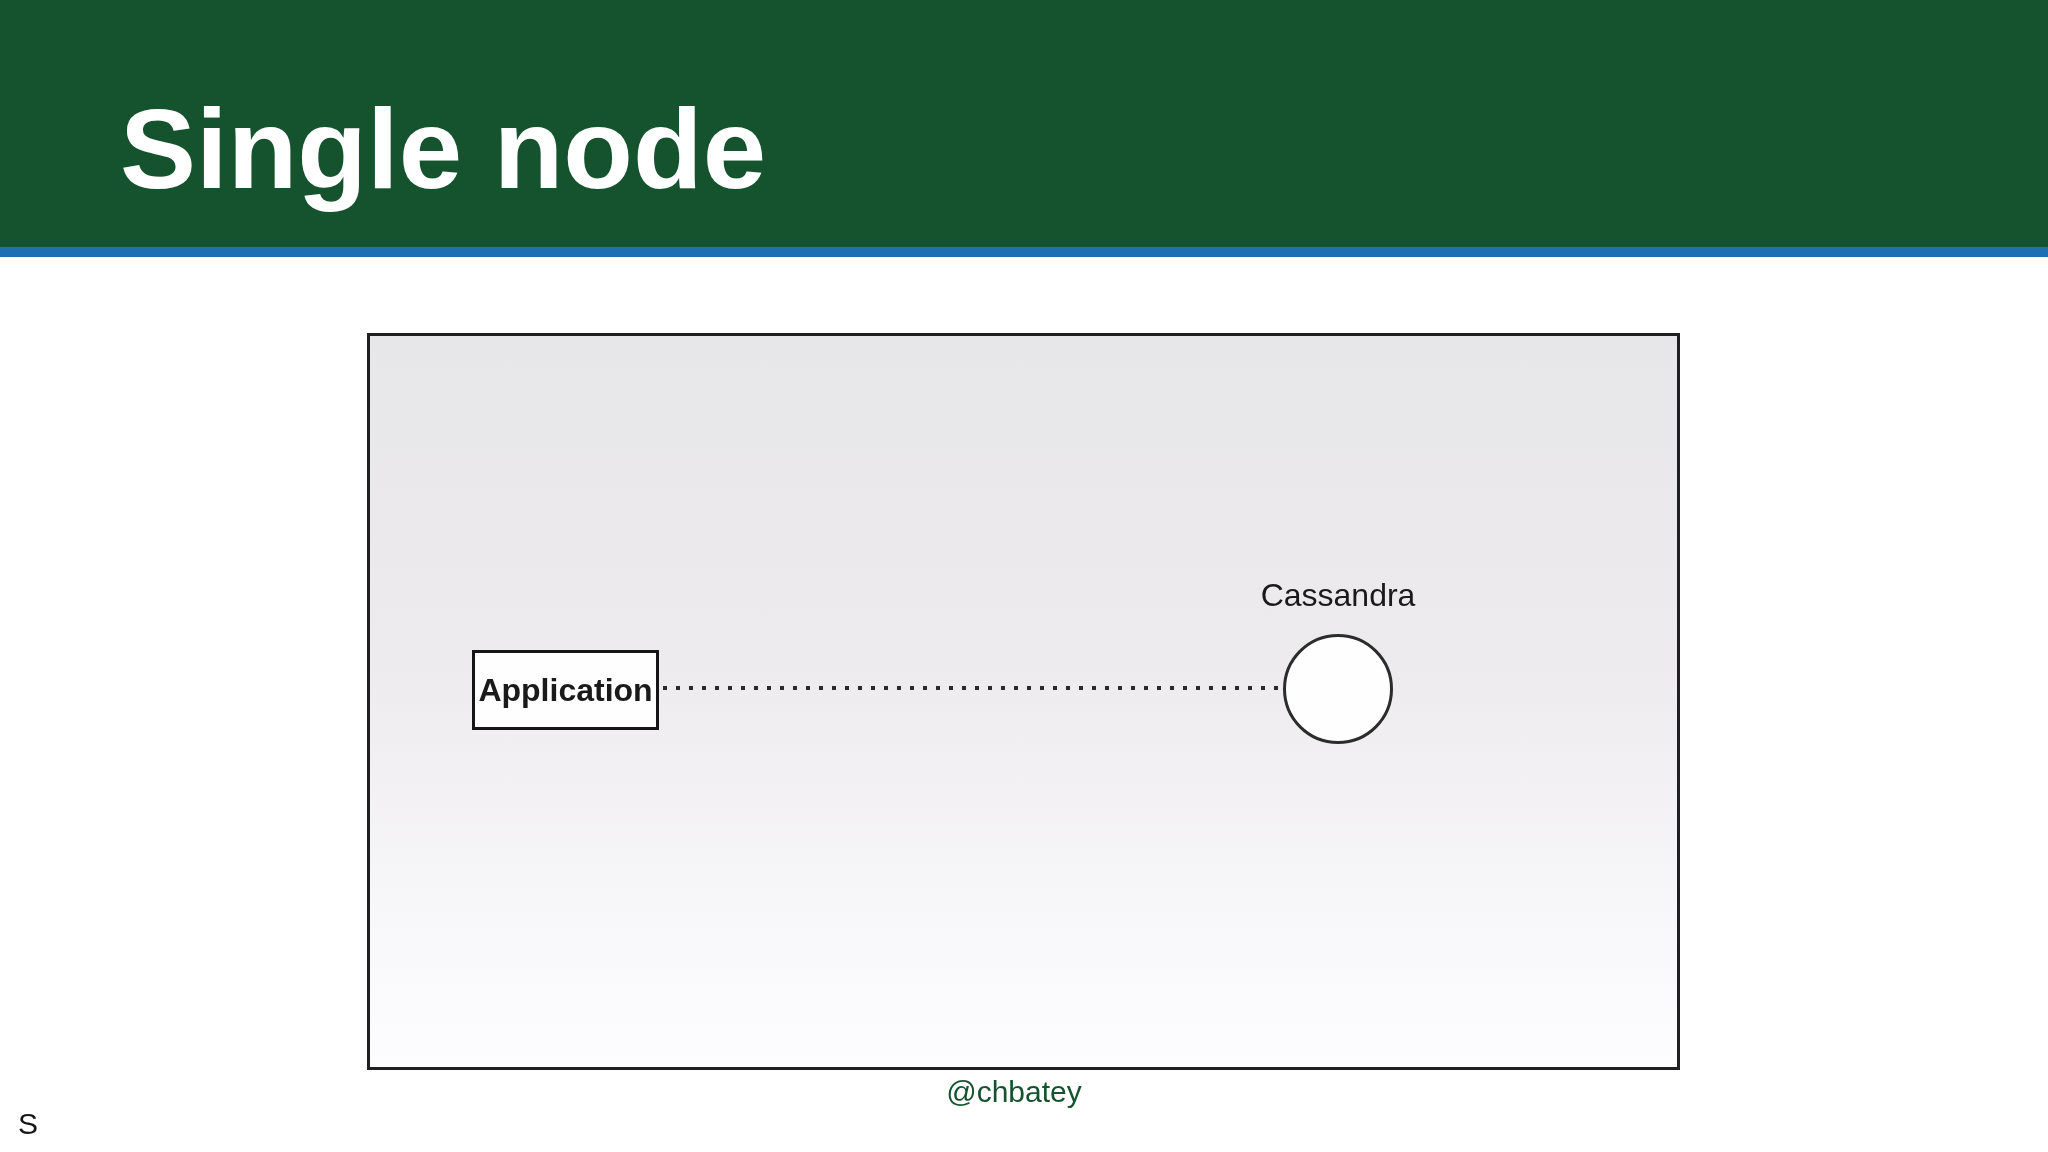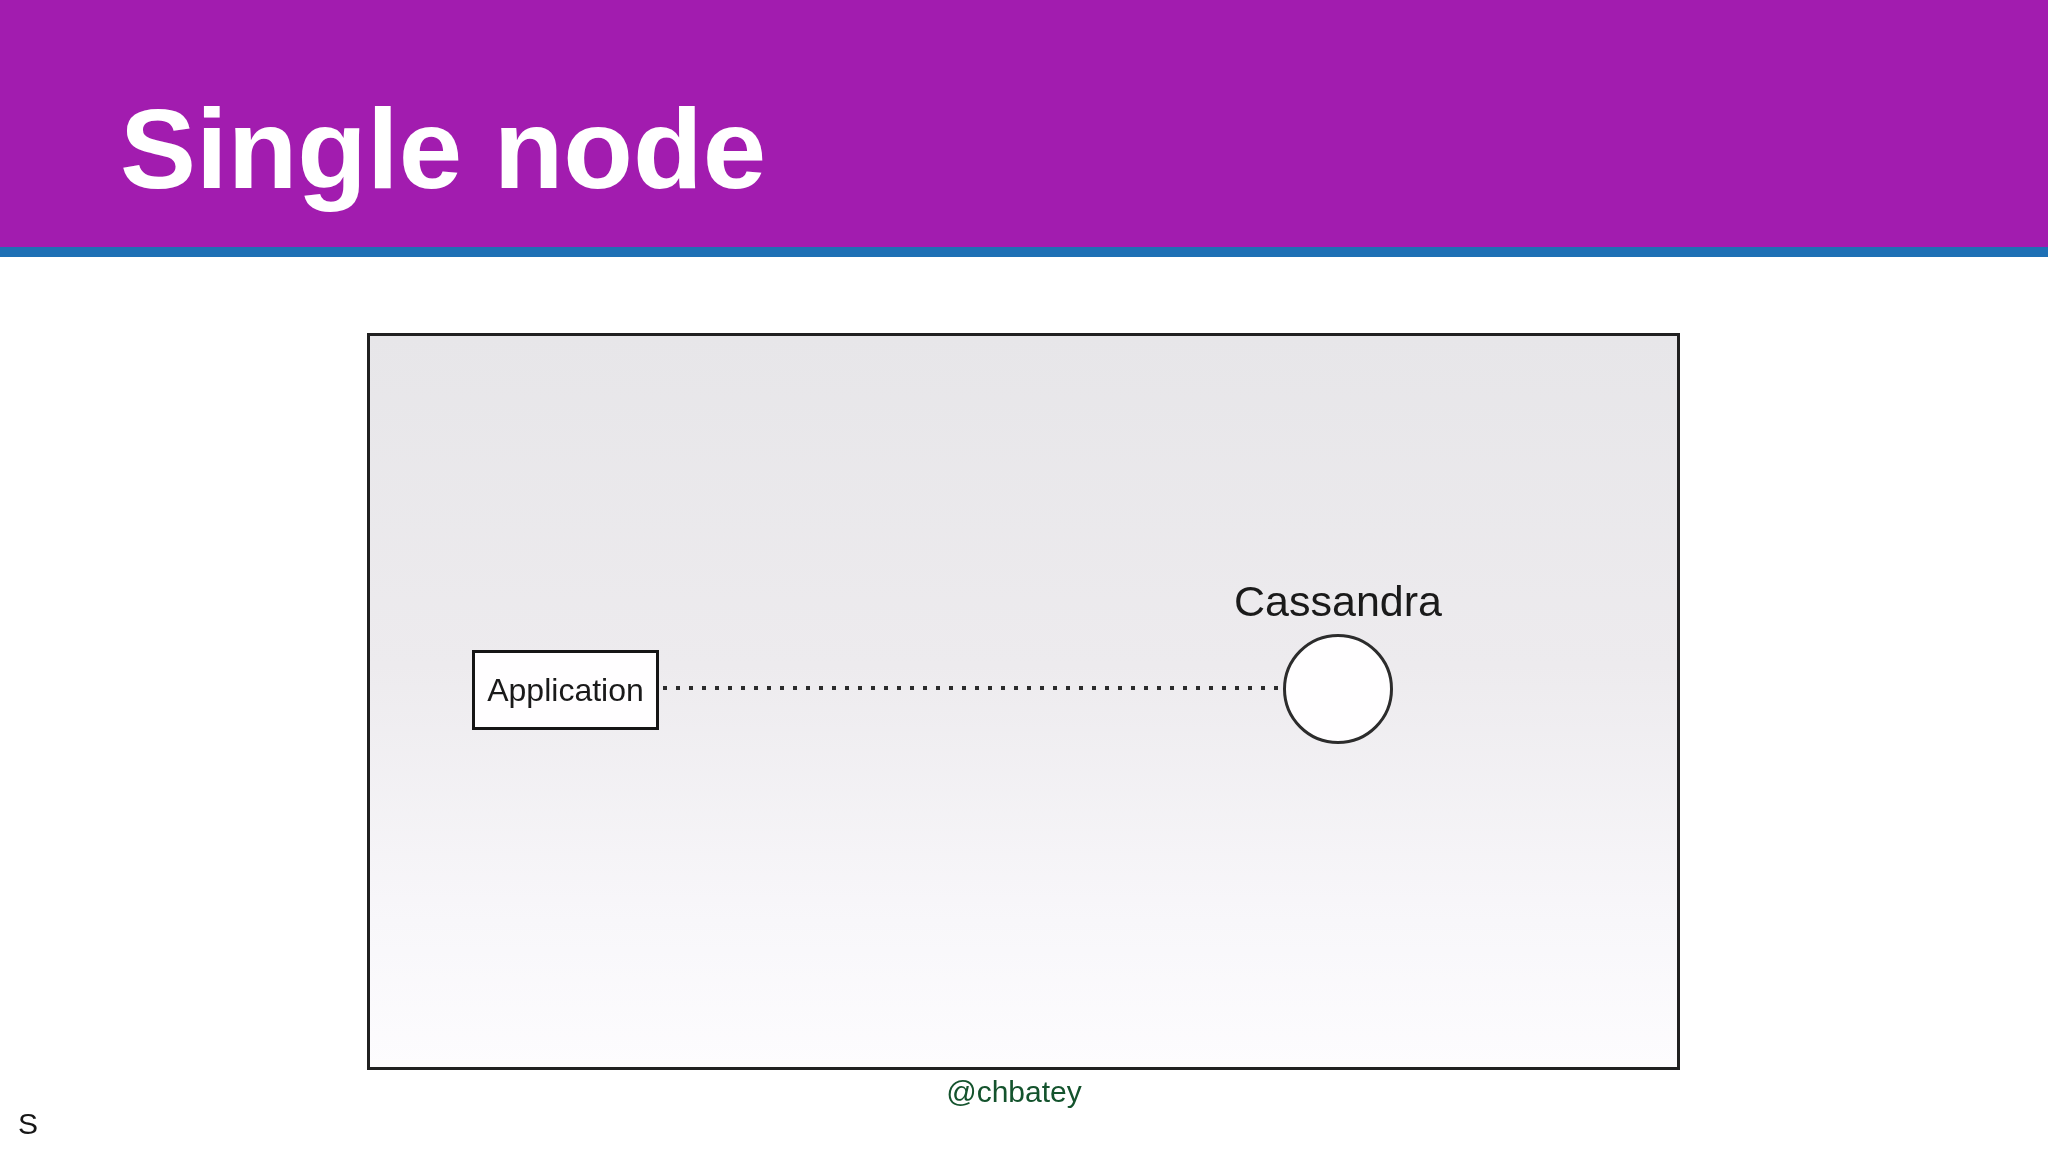--- a/index.html
+++ b/index.html
@@ -18,21 +18,21 @@
     width: 2048px;
     height: 1152px;
   }
 
   
   .title-bar {
     position: absolute;
     left: 0; top: 0;
     width: 2048px;
     height: 247px;
-    background: #a21caf;
+    background: #14532d;
   }
   .title-bar-strip {
     position: absolute;
     left: 0; top: 247px;
     width: 2048px;
     height: 10px;
     background: #1e70b5;
   }
   .slide-title {
     position: absolute;
@@ -69,39 +69,40 @@
     border: 3px solid #151515;
     background: #fffeff;
     display: flex;
     align-items: center;
     justify-content: center;
   }
   .application-node .label {
     font-size: 32px;
     color: #1a1a1a;
     white-space: nowrap;
+    font-weight: bold;
   }
 
   .connector-dotted {
     position: absolute;
     left: 293px;
     top: 350px;
     width: 620px;
     height: 4px;
     background-image: repeating-linear-gradient(90deg,
       #2b2b2b 0px, #2b2b2b 4px,
       transparent 4px, transparent 13px);
   }
 
   .cassandra-label {
     position: absolute;
     left: 968px;
     top: 241px;
     transform: translateX(-50%);
-    font-size: 43px;
+    font-size: 32px;
     color: #1a1a1a;
     white-space: nowrap;
   }
 
   .cassandra-node {
     position: absolute;
     left: 913px;
     top: 298px;
     width: 110px;
     height: 110px;

